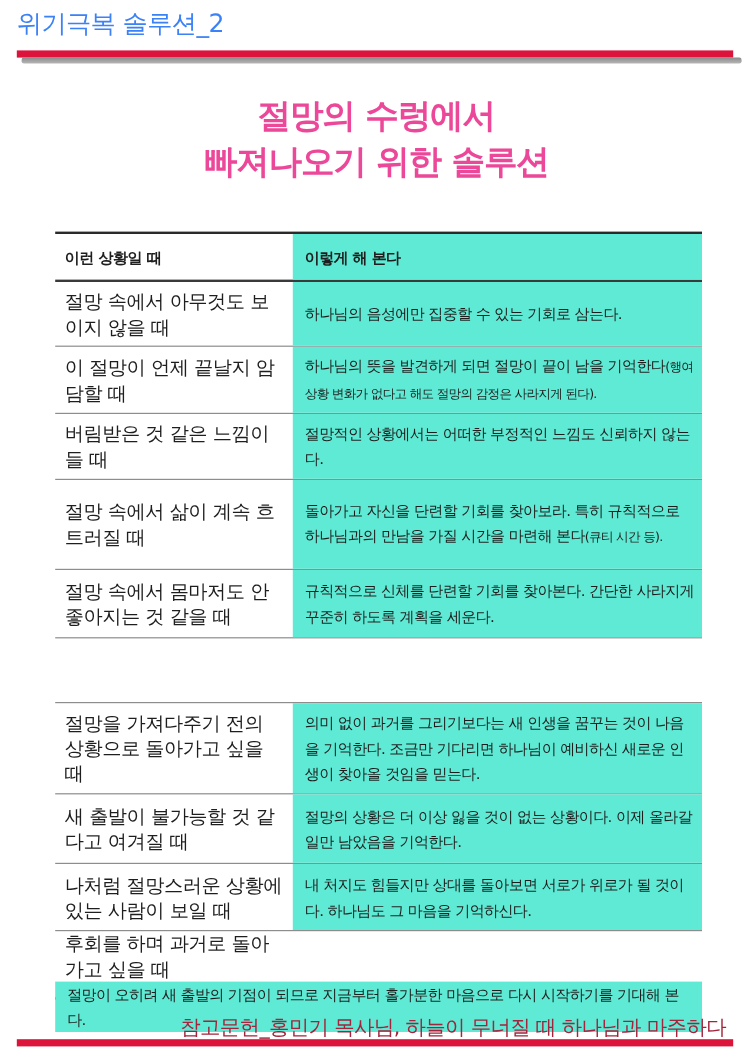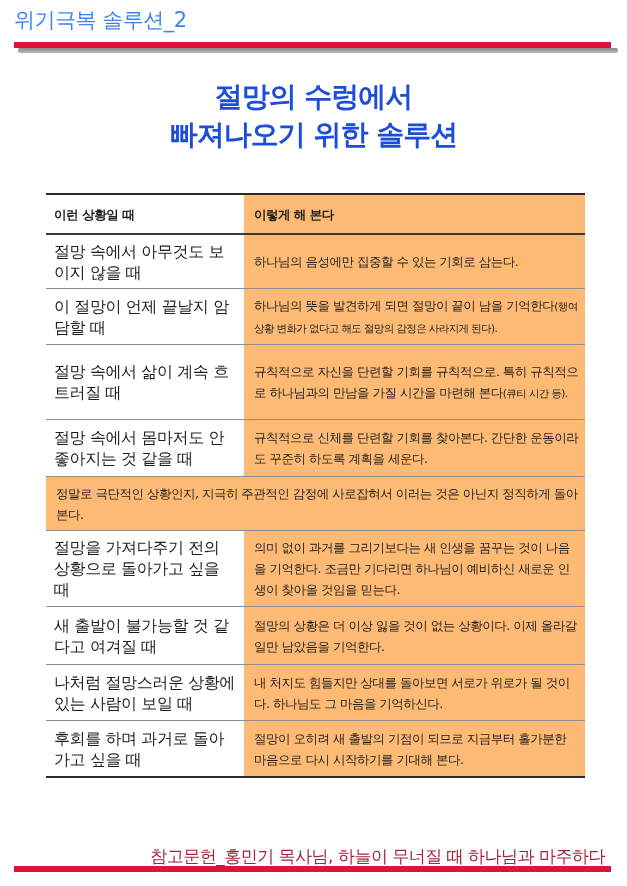--- a/index.html
+++ b/index.html
@@ -3,29 +3,29 @@
 <meta charset="utf-8">
 <style>
   html, body { margin:0; padding:0; }
   body { width:627px; height:886px; background:#ffffff; position:relative; overflow:hidden;
          font-family:"DejaVu Sans", "Liberation Sans", sans-serif; color:#1e1e1e; }
   .top-title { position:absolute; left:14px; top:6px; font-size:21px; color:#3b82f6; letter-spacing:-0.5px; }
   .red-bar { position:absolute; left:14px; width:597px; height:6px; background:#dc143c; }
   .shadow-bar { position:absolute; left:18px; top:48px; width:600px; height:5px;
                 background:linear-gradient(#8a8a8a,#b8b8b8); border-radius:2px; filter:blur(0.6px); }
   .main-title { position:absolute; left:0; width:627px; text-align:center; font-weight:bold;
-                font-size:28px; color:#1d4ed8; letter-spacing:-1px; line-height:38px; }
+                font-size:28px; color:#ec4899; letter-spacing:-1px; line-height:38px; }
   .table { position:absolute; left:46px; top:193px; width:539px; }
   .table .rule-top { height:2px; background:#2a2a2a; }
   .row { display:flex; position:relative; border-bottom:1px solid #8d8d8d; }
   .row.head { border-bottom:2px solid #3a3a3a; }
   .row.last { border-bottom:2px solid #2a2a2a; }
   .cell-left { width:198px; box-sizing:border-box; padding:0 6px 0 8px; display:flex; align-items:center;
                font-size:16px; line-height:21px; letter-spacing:-0.4px; }
-  .cell-right { flex:1; background:#fdba74; box-sizing:border-box; padding:0 6px 0 10px; display:flex;
+  .cell-right { flex:1; background:#5eead4; box-sizing:border-box; padding:0 6px 0 10px; display:flex;
                 align-items:center; font-size:12.5px; line-height:21px; letter-spacing:-0.5px; }
   .head .cell-left, .head .cell-right { font-weight:bold; font-size:12.5px; }
   .small { font-size:10.5px; letter-spacing:-0.6px; }
   .footer { position:absolute; right:22px; top:845px; font-size:17px; color:#a3243c; letter-spacing:-0.5px;margin-left:20px; }
 </style>
 </head>
 <body>
 
 <div class="top-title">위기극복 솔루션_2</div>
 <div class="red-bar" style="top:42px;"></div>
@@ -46,56 +46,59 @@
     <div class="cell-right">
         <span>하나님의 음성에만 집중할 수 있는 기회로 삼는다.</span>
       </div>
   </div>
   <div class="row" style="height:55px;">
     <div class="cell-left">이 절망이 언제 끝날지 암담할 때</div>
     <div class="cell-right">
         <span><span>하나님의 뜻을 발견하게 되면 절망이 끝이 남을 기억한다</span><span class="small">(행여 상황 변화가 없다고 해도 절망의 감정은 사라지게 된다).</span></span>
       </div>
   </div>
+  <div class="row" style="height:54px;">
+    <div class="cell-left">버림받은 것 같은 느낌이 들 때</div>
+    <div class="cell-right">
+        <span>절망적인 상황에서는 어떠한 부정적인 느낌도 신뢰하지 않는다.</span>
+      </div>
+  </div>
   <div class="row" style="height:74px;">
     <div class="cell-left">절망 속에서 삶이 계속 흐트러질 때</div>
     <div class="cell-right">
-        <span><span>규칙적으로 자신을 단련할 기회를 규칙적으로. 특히 규칙적으로 하나님과의 만남을 가질 시간을 마련해 본다</span><span class="small">(큐티 시간 등).</span></span>
+        <span><span>돌아가고 자신을 단련할 기회를 찾아보라. 특히 규칙적으로 하나님과의 만남을 가질 시간을 마련해 본다</span><span class="small">(큐티 시간 등).</span></span>
       </div>
   </div>
   <div class="row" style="height:56px;justify-content:space-between;">
     <div class="cell-left">절망 속에서 몸마저도 안 좋아지는 것 같을 때</div>
     <div class="cell-right">
-        <span>규칙적으로 신체를 단련할 기회를 찾아본다. 간단한 운동이라도 꾸준히 하도록 계획을 세운다.</span>
+        <span>규칙적으로 신체를 단련할 기회를 찾아본다. 간단한 사라지게 꾸준히 하도록 계획을 세운다.</span>
       </div>
   </div>
   <div class="row" style="height:53px;">
-    <div class="cell-right">
-        <span>정말로 극단적인 상황인지, 지극히 주관적인 감정에 사로잡혀서 이러는 것은 아닌지 정직하게 돌아본다.</span>
-      </div>
   </div>
   <div class="row" style="height:75px;">
     <div class="cell-left">절망을 가져다주기 전의 상황으로 돌아가고 싶을 때</div>
     <div class="cell-right">
         <span>의미 없이 과거를 그리기보다는 새 인생을 꿈꾸는 것이 나음을 기억한다. 조금만 기다리면 하나님이 예비하신 새로운 인생이 찾아올 것임을 믿는다.</span>
       </div>
   </div>
   <div class="row" style="height:57px;">
     <div class="cell-left">새 출발이 불가능할 것 같다고 여겨질 때</div>
     <div class="cell-right">
         <span>절망의 상황은 더 이상 잃을 것이 없는 상황이다. 이제 올라갈 일만 남았음을 기억한다.</span>
       </div>
   </div>
   <div class="row" style="height:55px;">
     <div class="cell-left">나처럼 절망스러운 상황에 있는 사람이 보일 때</div>
     <div class="cell-right">
         <span>내 처지도 힘들지만 상대를 돌아보면 서로가 위로가 될 것이다. 하나님도 그 마음을 기억하신다.</span>
       </div>
   </div>
-  <div class="row last" style="height:55px;">
+  <div class="row last" style="height:55px;flex-direction:column;">
     <div class="cell-left">후회를 하며 과거로 돌아가고 싶을 때</div>
     <div class="cell-right">
         <span>절망이 오히려 새 출발의 기점이 되므로 지금부터 홀가분한 마음으로 다시 시작하기를 기대해 본다.</span>
       </div>
   </div>
 </div>
 
 <div class="footer">참고문헌_홍민기 목사님, 하늘이 무너질 때 하나님과 마주하다</div>
 <div class="red-bar" style="top:866px;"></div>
 

